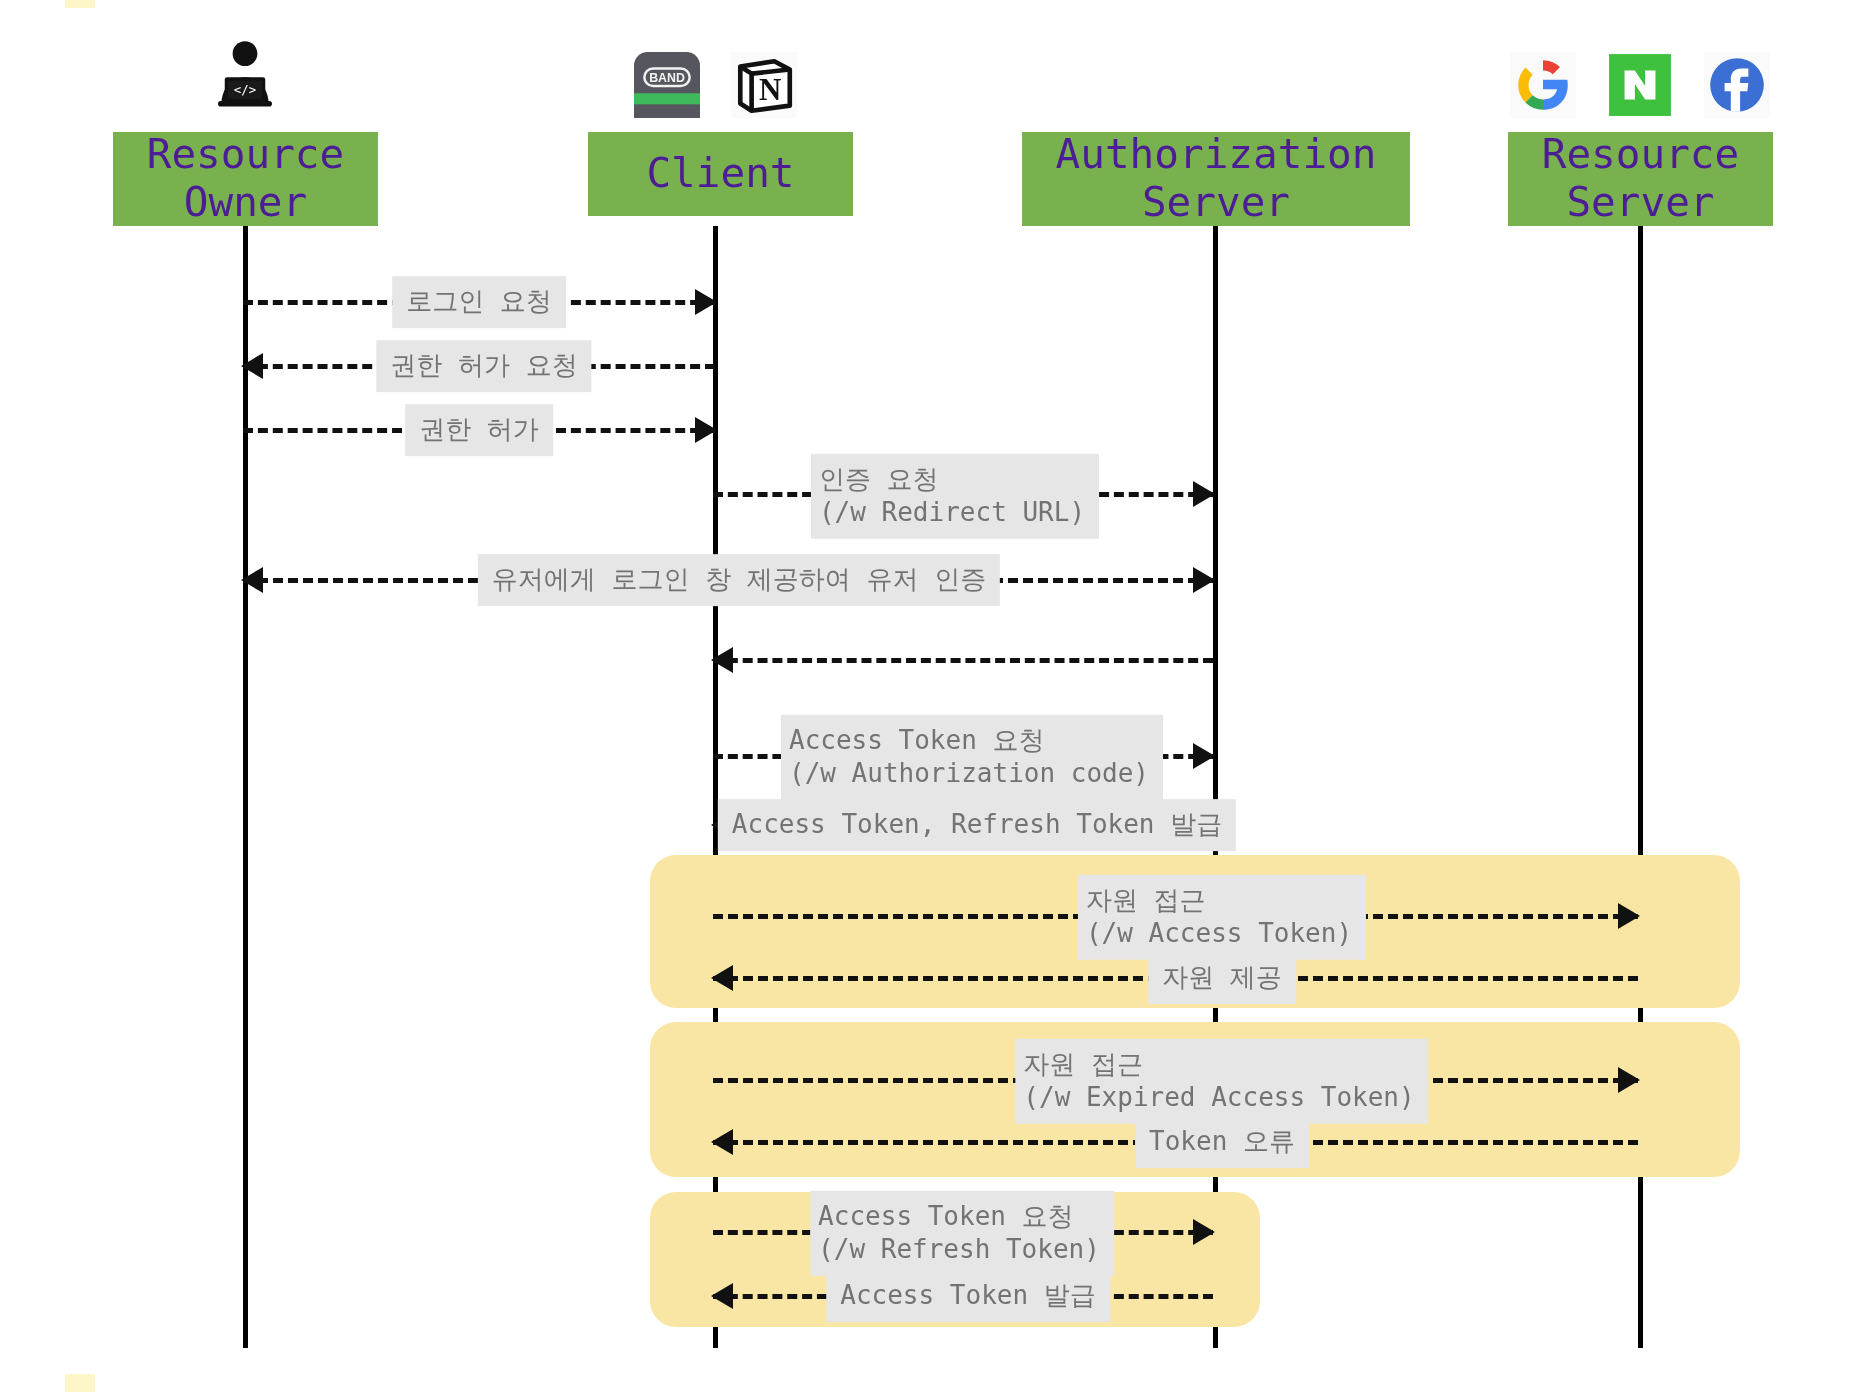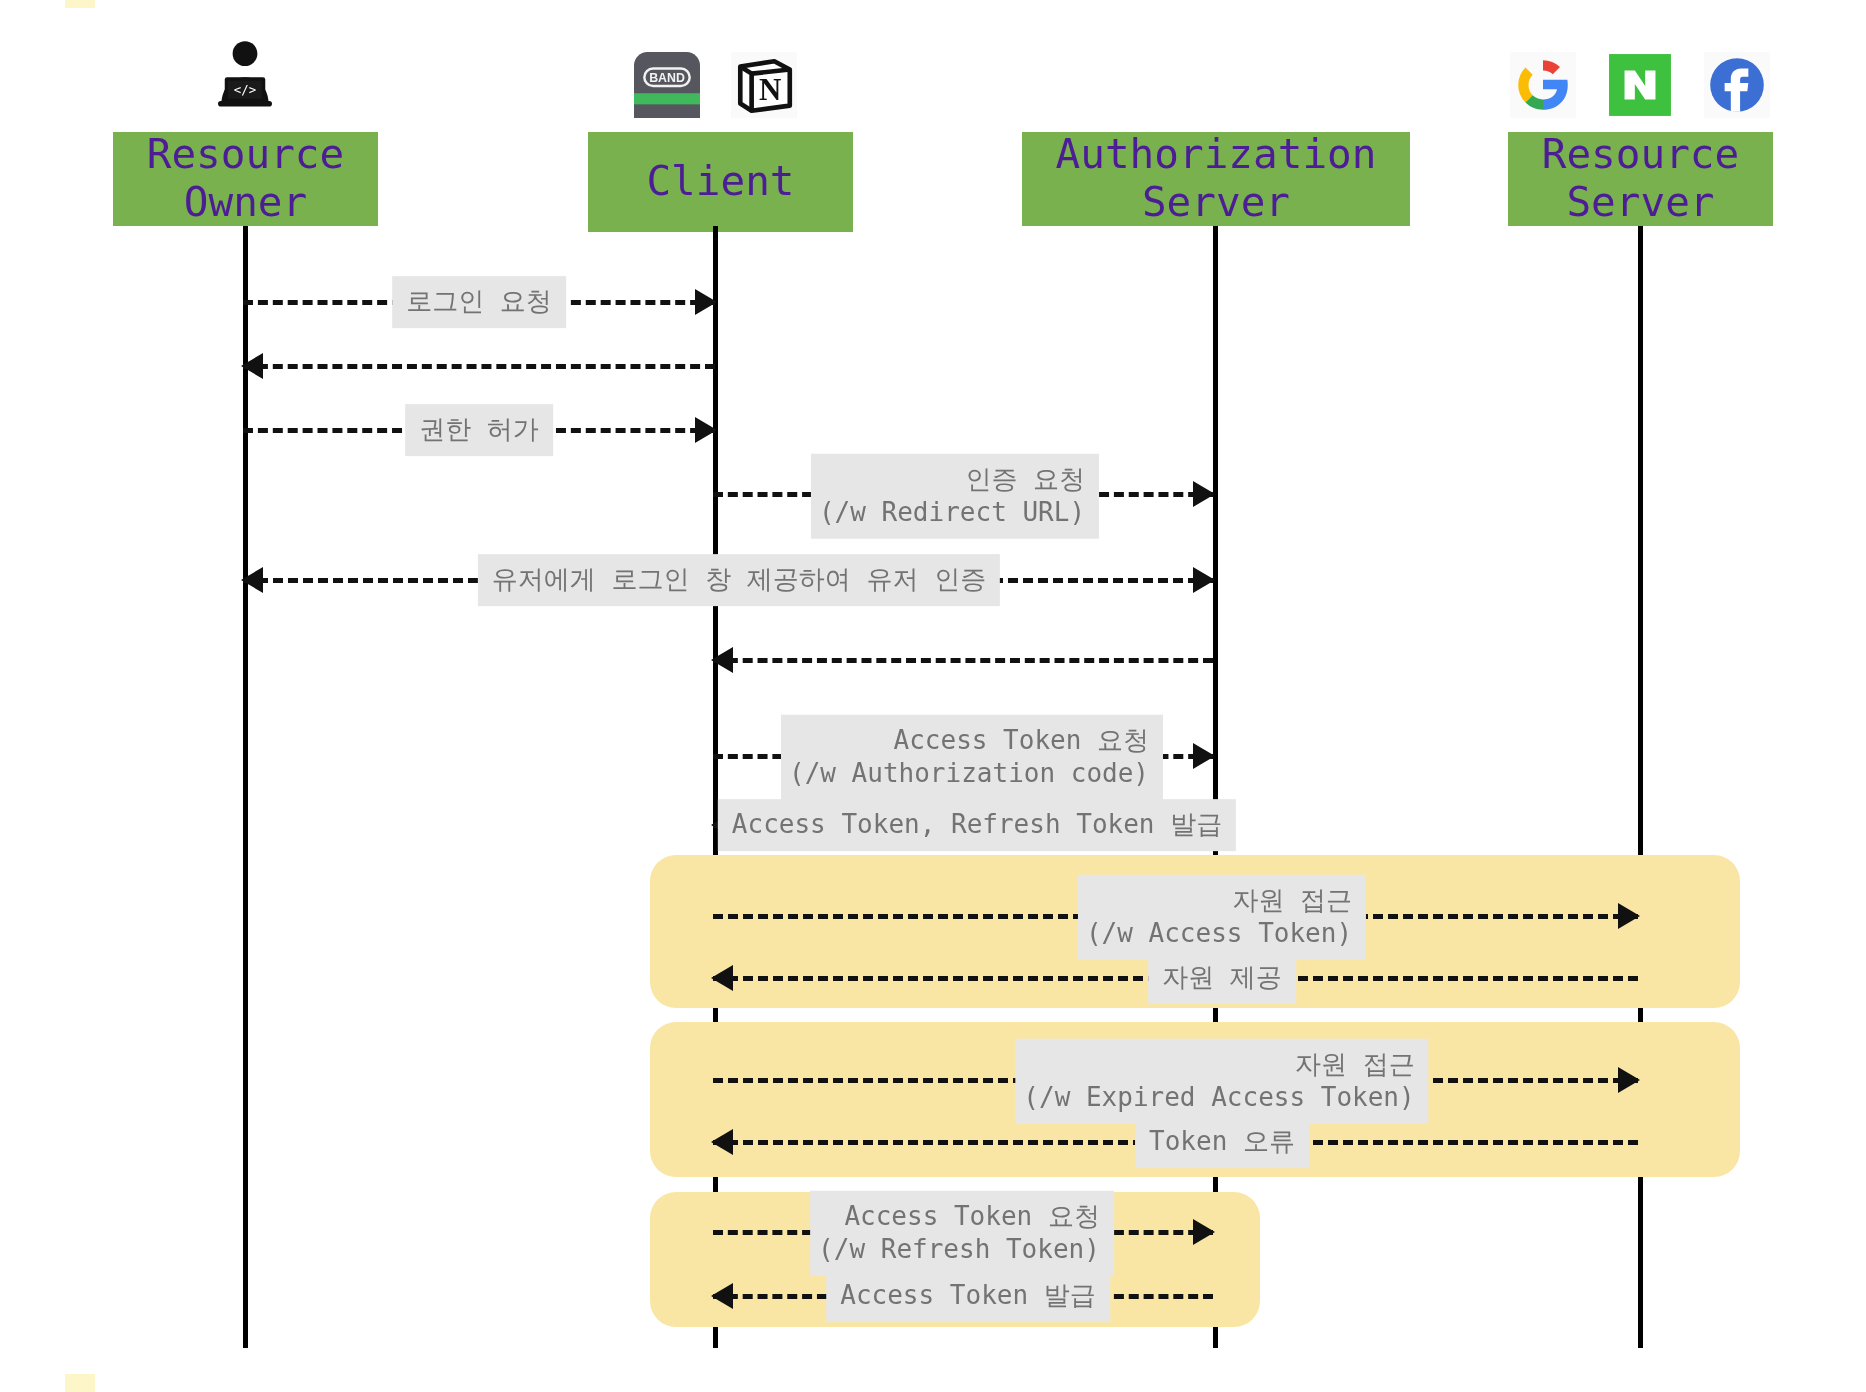--- a/index.html
+++ b/index.html
@@ -89,21 +89,21 @@
     position: absolute;
     background: #e6e6e6;
     color: #737373;
     font-size: 26px;
     line-height: 1.26;
     padding: 9px 14px 10px 14px;
     white-space: pre;
     transform: translate(-50%, -50%);
     font-family: "DejaVu Sans Mono", "Liberation Mono", monospace;
   }
-  .msg-label.twoline { text-align: right; padding-left: 8px; }
+  .msg-label.twoline { text-align: left; padding-left: 8px; }
   
   .corner-mark {
     position: absolute;
     background: #fcf6c8;
   }
 </style>
 </head>
 <body>
 
 <div id="canvas">
@@ -136,21 +136,21 @@
       <text x="32" y="29" font-size="12" font-weight="bold" fill="#f2f2f2" text-anchor="middle" font-family="sans-serif">BAND</text>
     </svg>
     <svg class="ic ic-sq" viewBox="0 0 64 64">
       <rect x="0" y="0" width="64" height="64" fill="#fafafa"></rect>
       <path d="M9 14 L42 9 L57 17 L57 52 L20 57 L9 50 Z" fill="#ffffff" stroke="#111" stroke-width="4.5" stroke-linejoin="round"></path>
       <path d="M9 14 L20 21 L20 57" fill="none" stroke="#111" stroke-width="4.5" stroke-linejoin="round"></path>
       <path d="M20 21 L57 17" fill="none" stroke="#111" stroke-width="4.5"></path>
       <text x="38" y="47" font-size="30" font-weight="bold" fill="#111" text-anchor="middle" font-family="serif">N</text>
     </svg>
   </div>
-  <div class="actor-box" style="left:588px; top:132px; width:265px; height:100px;">
+  <div class="actor-box" style="left:588px; top:132px; width:265px; height:84px;">
     <span>Client</span>
   </div>
   <div class="lifeline-line" style="left:713px; top:226px; height:1122px;"></div>
 
   <div class="actor-box" style="left:1022px; top:132px; width:388px; height:94px;">
     <span>Authorization</span>
     <span>Server</span>
   </div>
   <div class="lifeline-line" style="left:1213px; top:226px; height:1122px;"></div>
 
@@ -186,20 +186,21 @@
   <div class="msg" style="left:243px; top:302px; width:472px;">
     <div class="track"></div>
     <div class="head-r"></div>
   </div>
   <div class="msg-label" style="left:479px; top:302px;"><span>로그인 요청</span></div>
 
   <div class="msg" style="left:243px; top:366px; width:472px;">
     <div class="track"></div>
     <div class="head-l"></div>
   </div>
+  <div class="msg-label" style="left:484px; top:366px;"><span>권한 허가 요청</span></div>
 
   <div class="msg" style="left:243px; top:430px; width:472px;">
     <div class="track"></div>
     <div class="head-r"></div>
   </div>
   <div class="msg-label" style="left:479px; top:430px;"><span>권한 허가</span></div>
 
   <div class="msg" style="left:713px; top:494px; width:500px;">
     <div class="track"></div>
     <div class="head-r"></div>

